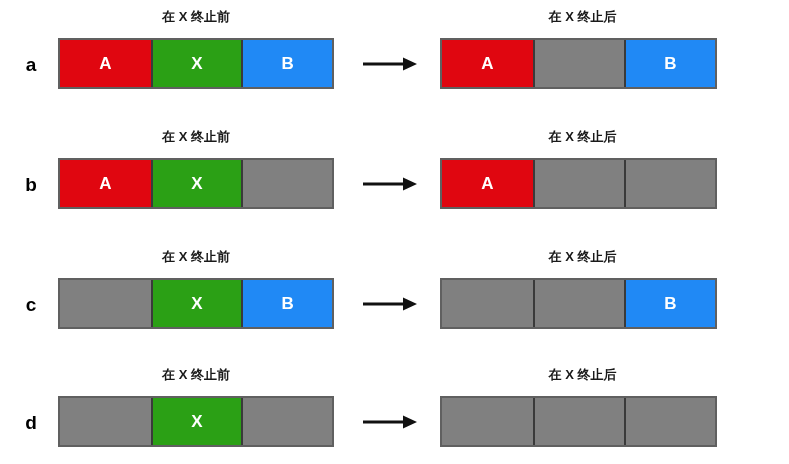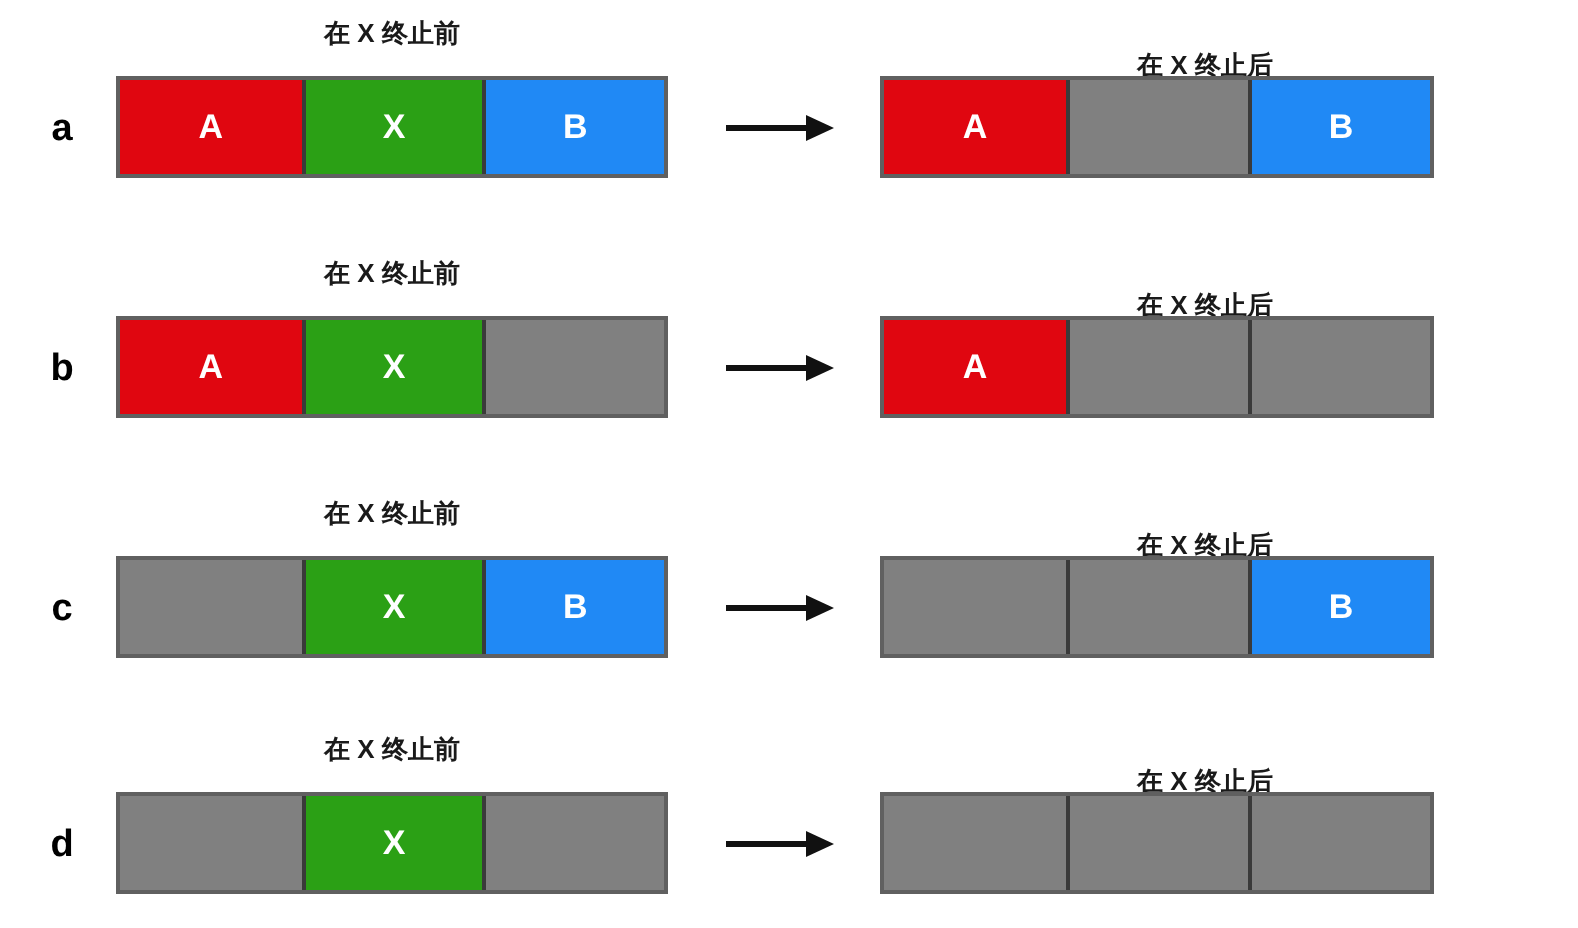--- a/index.html
+++ b/index.html
@@ -43,23 +43,22 @@
     color: #1a1a1a;
     text-align: center;
     line-height: 1;
     white-space: nowrap;
   }
   .title-left {
     left: 58px;
     width: 276px;
   }
   .title-right {
-    left: 464px;
+    left: 444px;
     width: 277px;
-    margin-top: 16px;
   }
   .bar {
     position: absolute;
     height: 51px;
     display: flex;
     border: 2px solid #606060;
     box-sizing: border-box;
     background: #808080;
   }
   .bar-left  { left: 58px;  width: 276px; }

